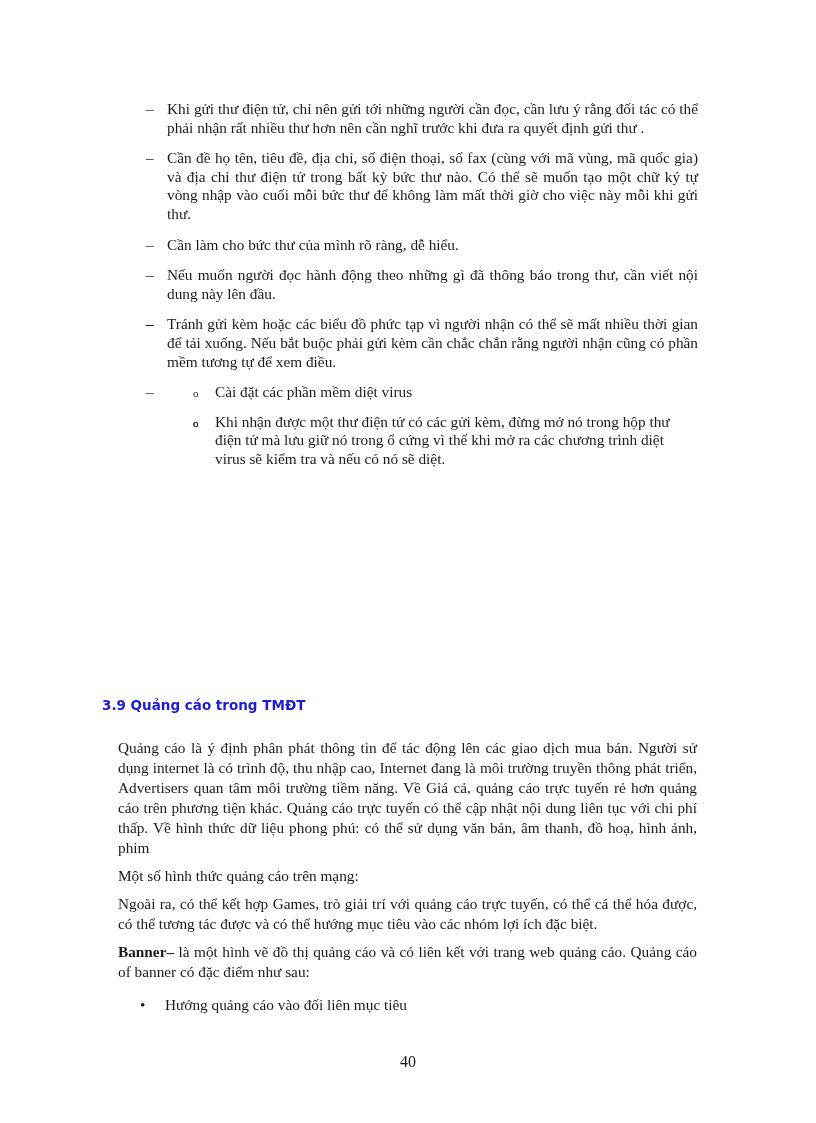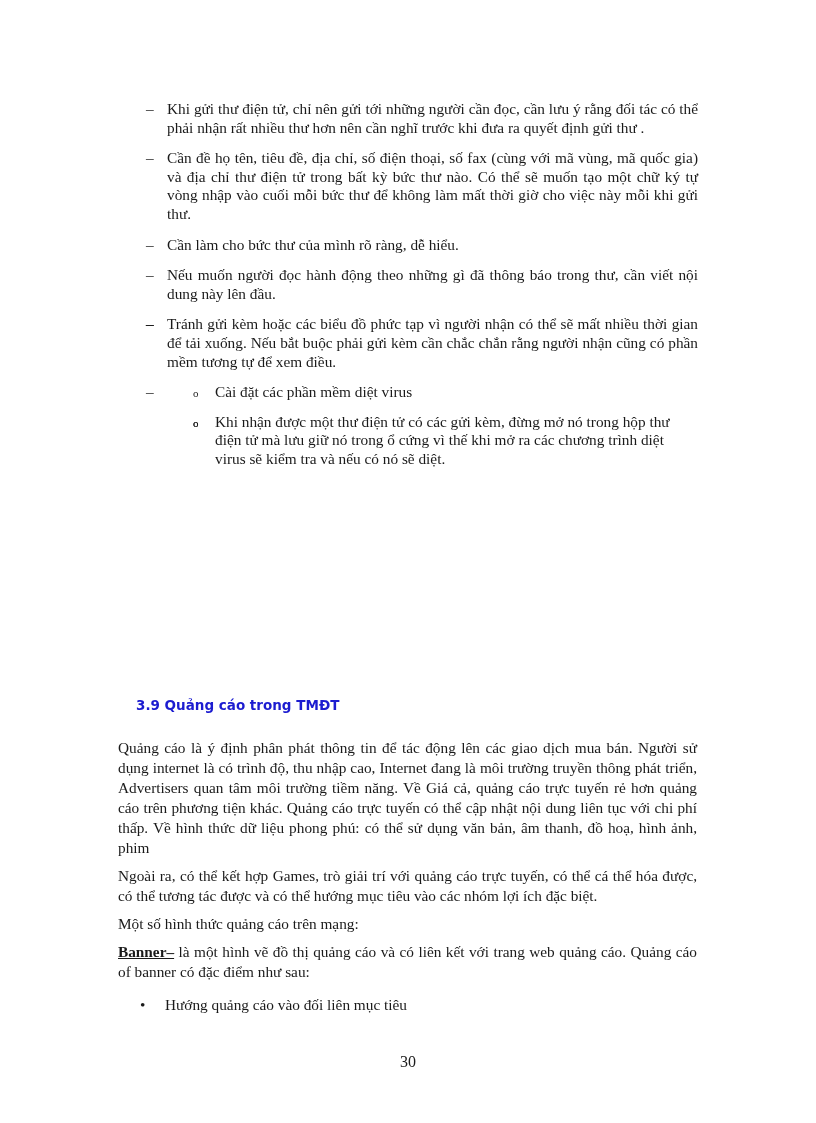--- a/index.html
+++ b/index.html
@@ -5,25 +5,25 @@
   html, body { margin: 0; padding: 0; background: #ffffff; }
   body { width: 816px; height: 1123px; position: relative; overflow: hidden;
          font-family: "Liberation Serif", serif; color: #1a1a1a; font-size: 15.3px; }
   .page { position: absolute; left: 0; top: 0; width: 816px; height: 1123px; }
   .dash-list { position: absolute; left: 146px; width: 552px; top: 100px; margin: 0; padding: 0; list-style: none; }
   .dash-item { position: relative; padding-left: 21px; line-height: 18.6px; text-align: justify; margin-bottom: 12px; }
   .dash-mark { position: absolute; left: 0; top: 0; }
   .sub-list { margin: 11px 0 0 26px; padding: 0; list-style: none; width: 485px; }
   .sub-item { position: relative; padding-left: 22px; line-height: 18.6px; margin-bottom: 11px; text-align: left; }
   .sub-mark { position: absolute; left: 0; top: 1px; font-size: 11px; }
-  .heading { position: absolute; left: 136px; top: 697px; font-family: "DejaVu Sans", sans-serif;
+  .heading { position: absolute; left: 102px; top: 697px; font-family: "DejaVu Sans", sans-serif;
              font-weight: bold; font-size: 13.5px; color: #1c1cd0; }
   .body-block { position: absolute; left: 118px; width: 579px; top: 738px; }
   .para { line-height: 20px; text-align: justify; margin: 0 0 8px 0; }
-  .bold { font-weight: bold; text-decoration: underline; }
+  .bold { font-weight: bold; }
   .bullet-list { margin: 14px 0 0 22px; padding: 0; list-style: none; }
   .bullet-item { position: relative; padding-left: 25px; line-height: 18.6px; }
   .bullet-mark { position: absolute; left: 0; top: 0; }
   .page-number { position: absolute; left: 0; width: 816px; top: 1053px; text-align: center; font-size: 16px; }
 </style>
 </head>
 <body>
 
 <div class="page">
 
@@ -69,25 +69,25 @@
           <span>Khi nhận được một thư điện tử có các gửi kèm, đừng mở nó trong hộp thư điện tử mà lưu giữ nó trong ổ cứng vì thế khi mở ra các chương trình diệt virus sẽ kiểm tra và nếu có nó sẽ diệt.</span>
         </li>
       </ul>
     </li>
   </ul>
 
   <div class="heading">3.9 Quảng cáo trong TMĐT</div>
 
   <div class="body-block">
     <p class="para">Quảng cáo là ý định phân phát thông tin để tác động lên các giao dịch mua bán. Người sử dụng internet là có trình độ, thu nhập cao, Internet đang là môi trường truyền thông phát triển, Advertisers quan tâm môi trường tiềm năng. Về Giá cả, quảng cáo trực tuyến rẻ hơn quảng cáo trên phương tiện khác. Quảng cáo trực tuyến có thể cập nhật nội dung liên tục với chi phí thấp. Về hình thức dữ liệu phong phú: có thể sử dụng văn bản, âm thanh, đồ hoạ, hình ảnh, phim</p>
+    <p class="para">Một số hình thức quảng cáo trên mạng:</p>
     <p class="para">Ngoài ra, có thể kết hợp Games, trò giải trí với quảng cáo trực tuyến, có thể cá thể hóa được, có thể tương tác được và có thể hướng mục tiêu vào các nhóm lợi ích đặc biệt.</p>
-    <p class="para">Một số hình thức quảng cáo trên mạng:</p>
     <p class="para"><span class="bold">Banner–</span><span> là một hình vẽ đồ thị quảng cáo và có liên kết với trang web quảng cáo. Quảng cáo  of banner có đặc điểm  như sau:</span></p>
     <ul class="bullet-list">
       <li class="bullet-item">
         <span class="bullet-mark">•</span>
         <span>Hướng quảng cáo vào đối liên mục tiêu</span>
       </li>
     </ul>
   </div>
 
-  <div class="page-number">30</div>
+  <div class="page-number">40</div>
 </div>
 
 </body></html>

